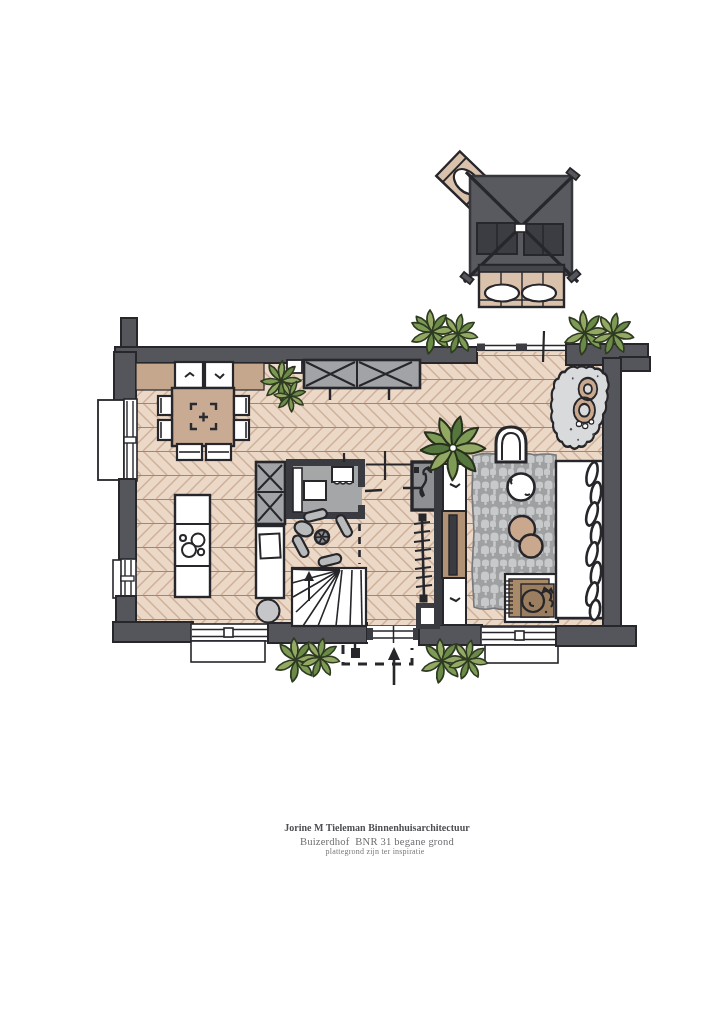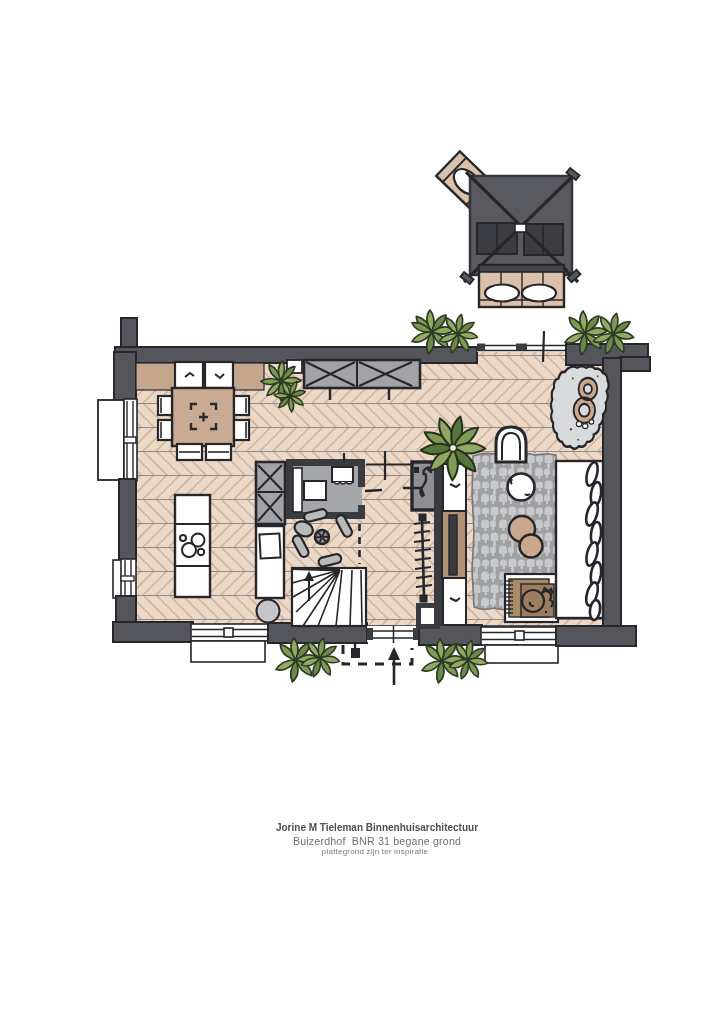--- a/index.html
+++ b/index.html
@@ -1,17 +1,17 @@
 <!DOCTYPE html>
 <html><head>
 <meta charset="utf-8">
 <style>
   html,body{margin:0;padding:0;background:#ffffff;}
   .page{width:724px;height:888px;position:relative;overflow:hidden;background:#fff;
-        font-family:Liberation Sans, sans-serif;}
+        font-family:Liberation Serif, serif;}
   svg{display:block}
   .t1{font-weight:bold;font-size:10px;fill:#4e4f53;letter-spacing:0px}
   .t2{font-size:10.6px;fill:#6e6f73;letter-spacing:.2px}
   .t3{font-size:8px;fill:#7a7b7f;letter-spacing:.2px}
 </style>
 </head>
 <body>
 <div class="page">
 <svg width="724" height="1024" viewBox="0 0 724 1024" xmlns="http://www.w3.org/2000/svg">
 <defs>

